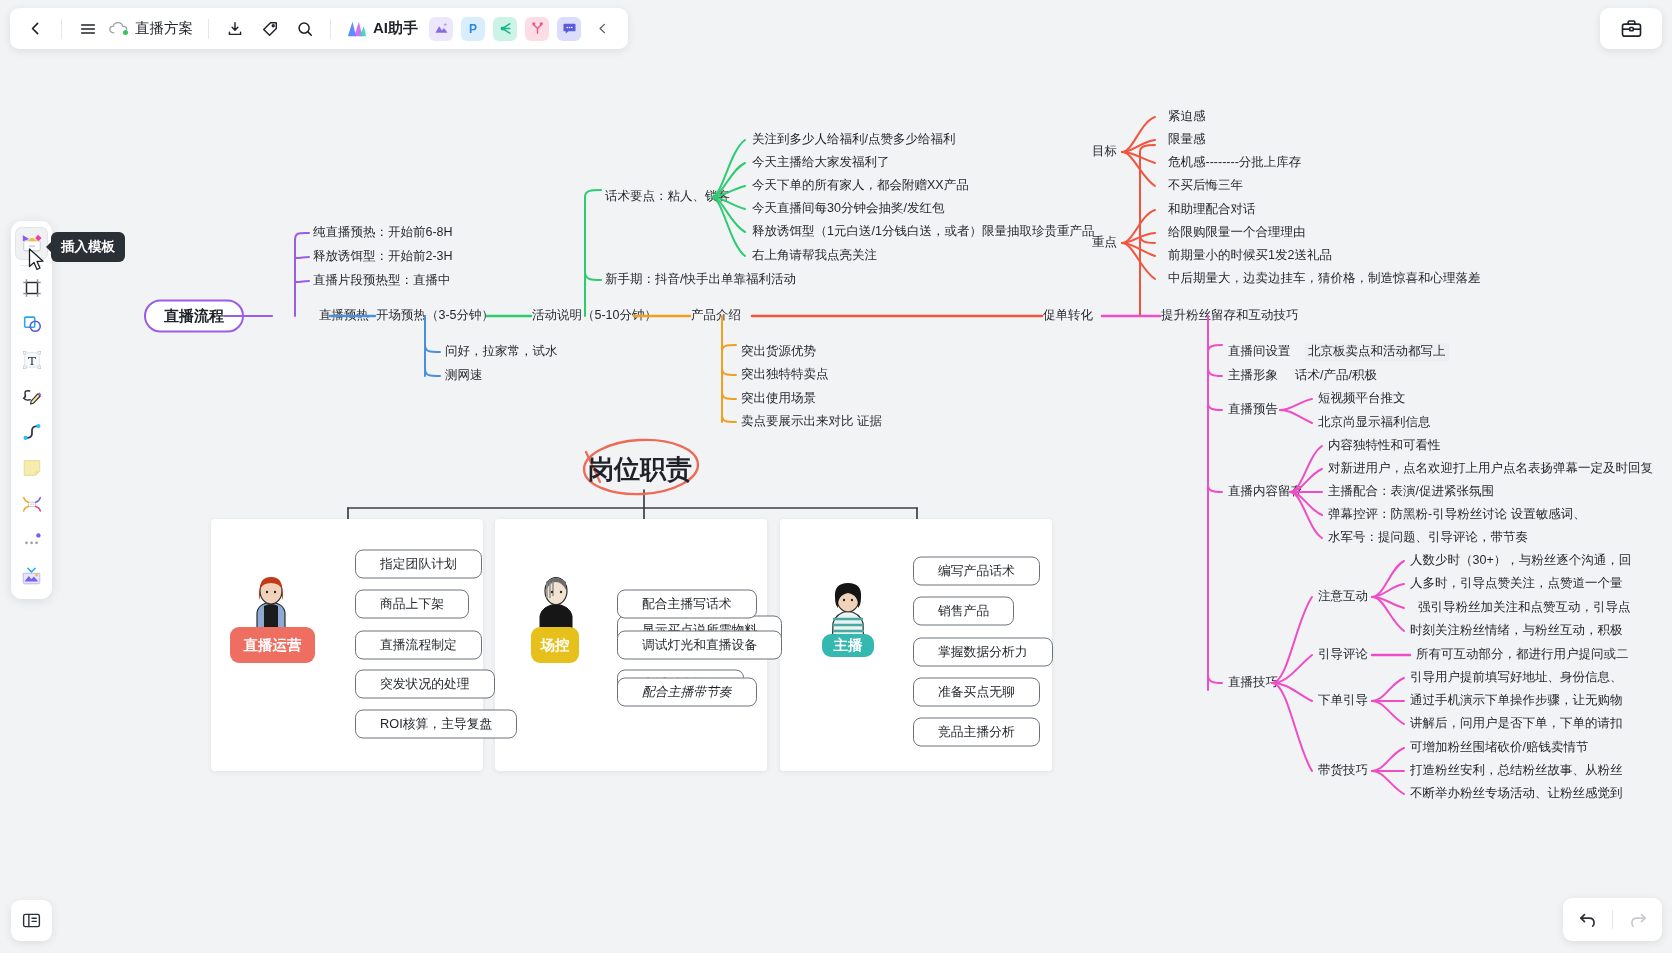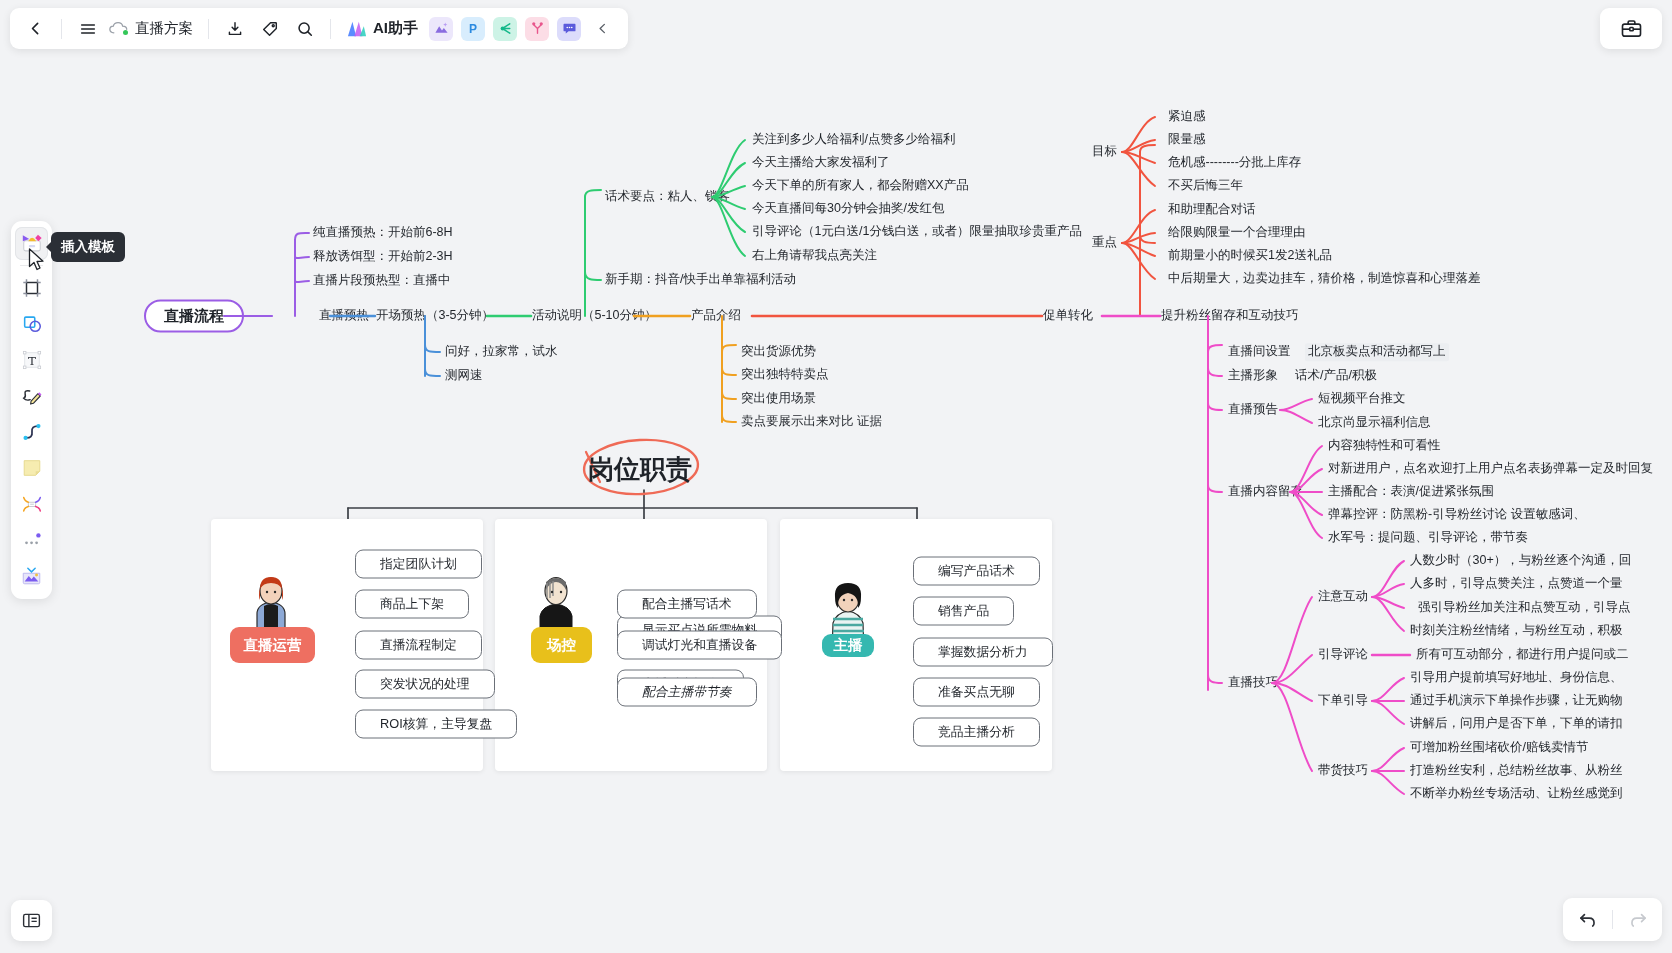--- a/index.html
+++ b/index.html
@@ -340,21 +340,21 @@
   <div class="node" style="left:445px; top:352px;">问好，拉家常，试水</div>
   <div class="node" style="left:445px; top:376px;">测网速</div>
 
   <div class="node" style="left:605px; top:197px;">话术要点：粘人、锁客</div>
   <div class="node" style="left:605px; top:280px;">新手期：抖音/快手出单靠福利活动</div>
 
   <div class="node" style="left:752px; top:140px;">关注到多少人给福利/点赞多少给福利</div>
   <div class="node" style="left:752px; top:163px;">今天主播给大家发福利了</div>
   <div class="node" style="left:752px; top:186px;">今天下单的所有家人，都会附赠XX产品</div>
   <div class="node" style="left:752px; top:209px;">今天直播间每30分钟会抽奖/发红包</div>
-  <div class="node" style="left:752px; top:232px;">引导评论（1元白送/1分钱白送，或者）限量抽取珍贵重产品</div>
+  <div class="node" style="left:752px; top:232px;">释放诱饵型（1元白送/1分钱白送，或者）限量抽取珍贵重产品</div>
   <div class="node" style="left:752px; top:256px;">右上角请帮我点亮关注</div>
 
   <div class="node" style="left:741px; top:352px;">突出货源优势</div>
   <div class="node" style="left:741px; top:375px;">突出独特特卖点</div>
   <div class="node" style="left:741px; top:399px;">突出使用场景</div>
   <div class="node" style="left:741px; top:422px;">卖点要展示出来对比 证据</div>
 
   <div class="node" style="left:1092px; top:152px;">目标</div>
   <div class="node" style="left:1092px; top:243px;">重点</div>
 
@@ -435,21 +435,21 @@
   <svg class="avatar-ph" style="left:820px; top:583px;" width="56" height="70" viewBox="0 0 56 70" xmlns="http://www.w3.org/2000/svg">
     <path d="M12 70 L13 40 Q16 30 28 28 Q40 30 43 40 L44 70 Z" fill="#e9f3f2" stroke="#2b2b2b" stroke-width="1.2"></path>
     <path d="M13 36 H43 M13 42 H43 M13 48 H44 M13 54 H44 M13 60 H44 M13 66 H44" stroke="#4aa8a0" stroke-width="2.6"></path>
     <ellipse cx="28" cy="16" rx="11" ry="13" fill="#f2d2bb" stroke="#2b2b2b" stroke-width="1.2"></ellipse>
     <path d="M15 14 Q14 0 28 0 Q42 0 41 14 Q41 22 38 25 Q39 12 28 10 Q17 12 18 25 Q15 22 15 14Z" fill="#151515"></path>
     <circle cx="24" cy="17" r="1.2" fill="#2b2b2b"></circle>
       <circle cx="32" cy="17" r="1.2" fill="#2b2b2b"></circle>
   </svg>
 
   <div class="role-pill" style="left:230px; top:627px; width:85px; height:36px; background:#ee6f61;">直播运营</div>
-  <div class="role-pill" style="left:531px; top:627px; width:61px; height:36px; background:#e8c01b;">场控</div>
+  <div class="role-pill" style="left:531px; top:627px; width:48px; height:36px; background:#e8c01b;">场控</div>
   <div class="role-pill" style="left:822px; top:634px; width:52px; height:23px; background:#35b8b0;">主播</div>
 
   <div class="leaf-pill" style="left:355px; top:564px;">指定团队计划</div>
   <div class="leaf-pill" style="left:355px; top:604px;">商品上下架</div>
   <div class="leaf-pill" style="left:355px; top:645px;">直播流程制定</div>
   <div class="leaf-pill" style="left:355px; top:684px;">突发状况的处理</div>
   <div class="leaf-pill" style="left:355px; top:724px;">ROI核算，主导复盘</div>
 
   <div class="leaf-pill" style="left:617px; top:594px;margin-top:36px;">显示买点说所需物料</div>
   <div class="leaf-pill" style="left:617px; top:604px;">配合主播写话术</div>

